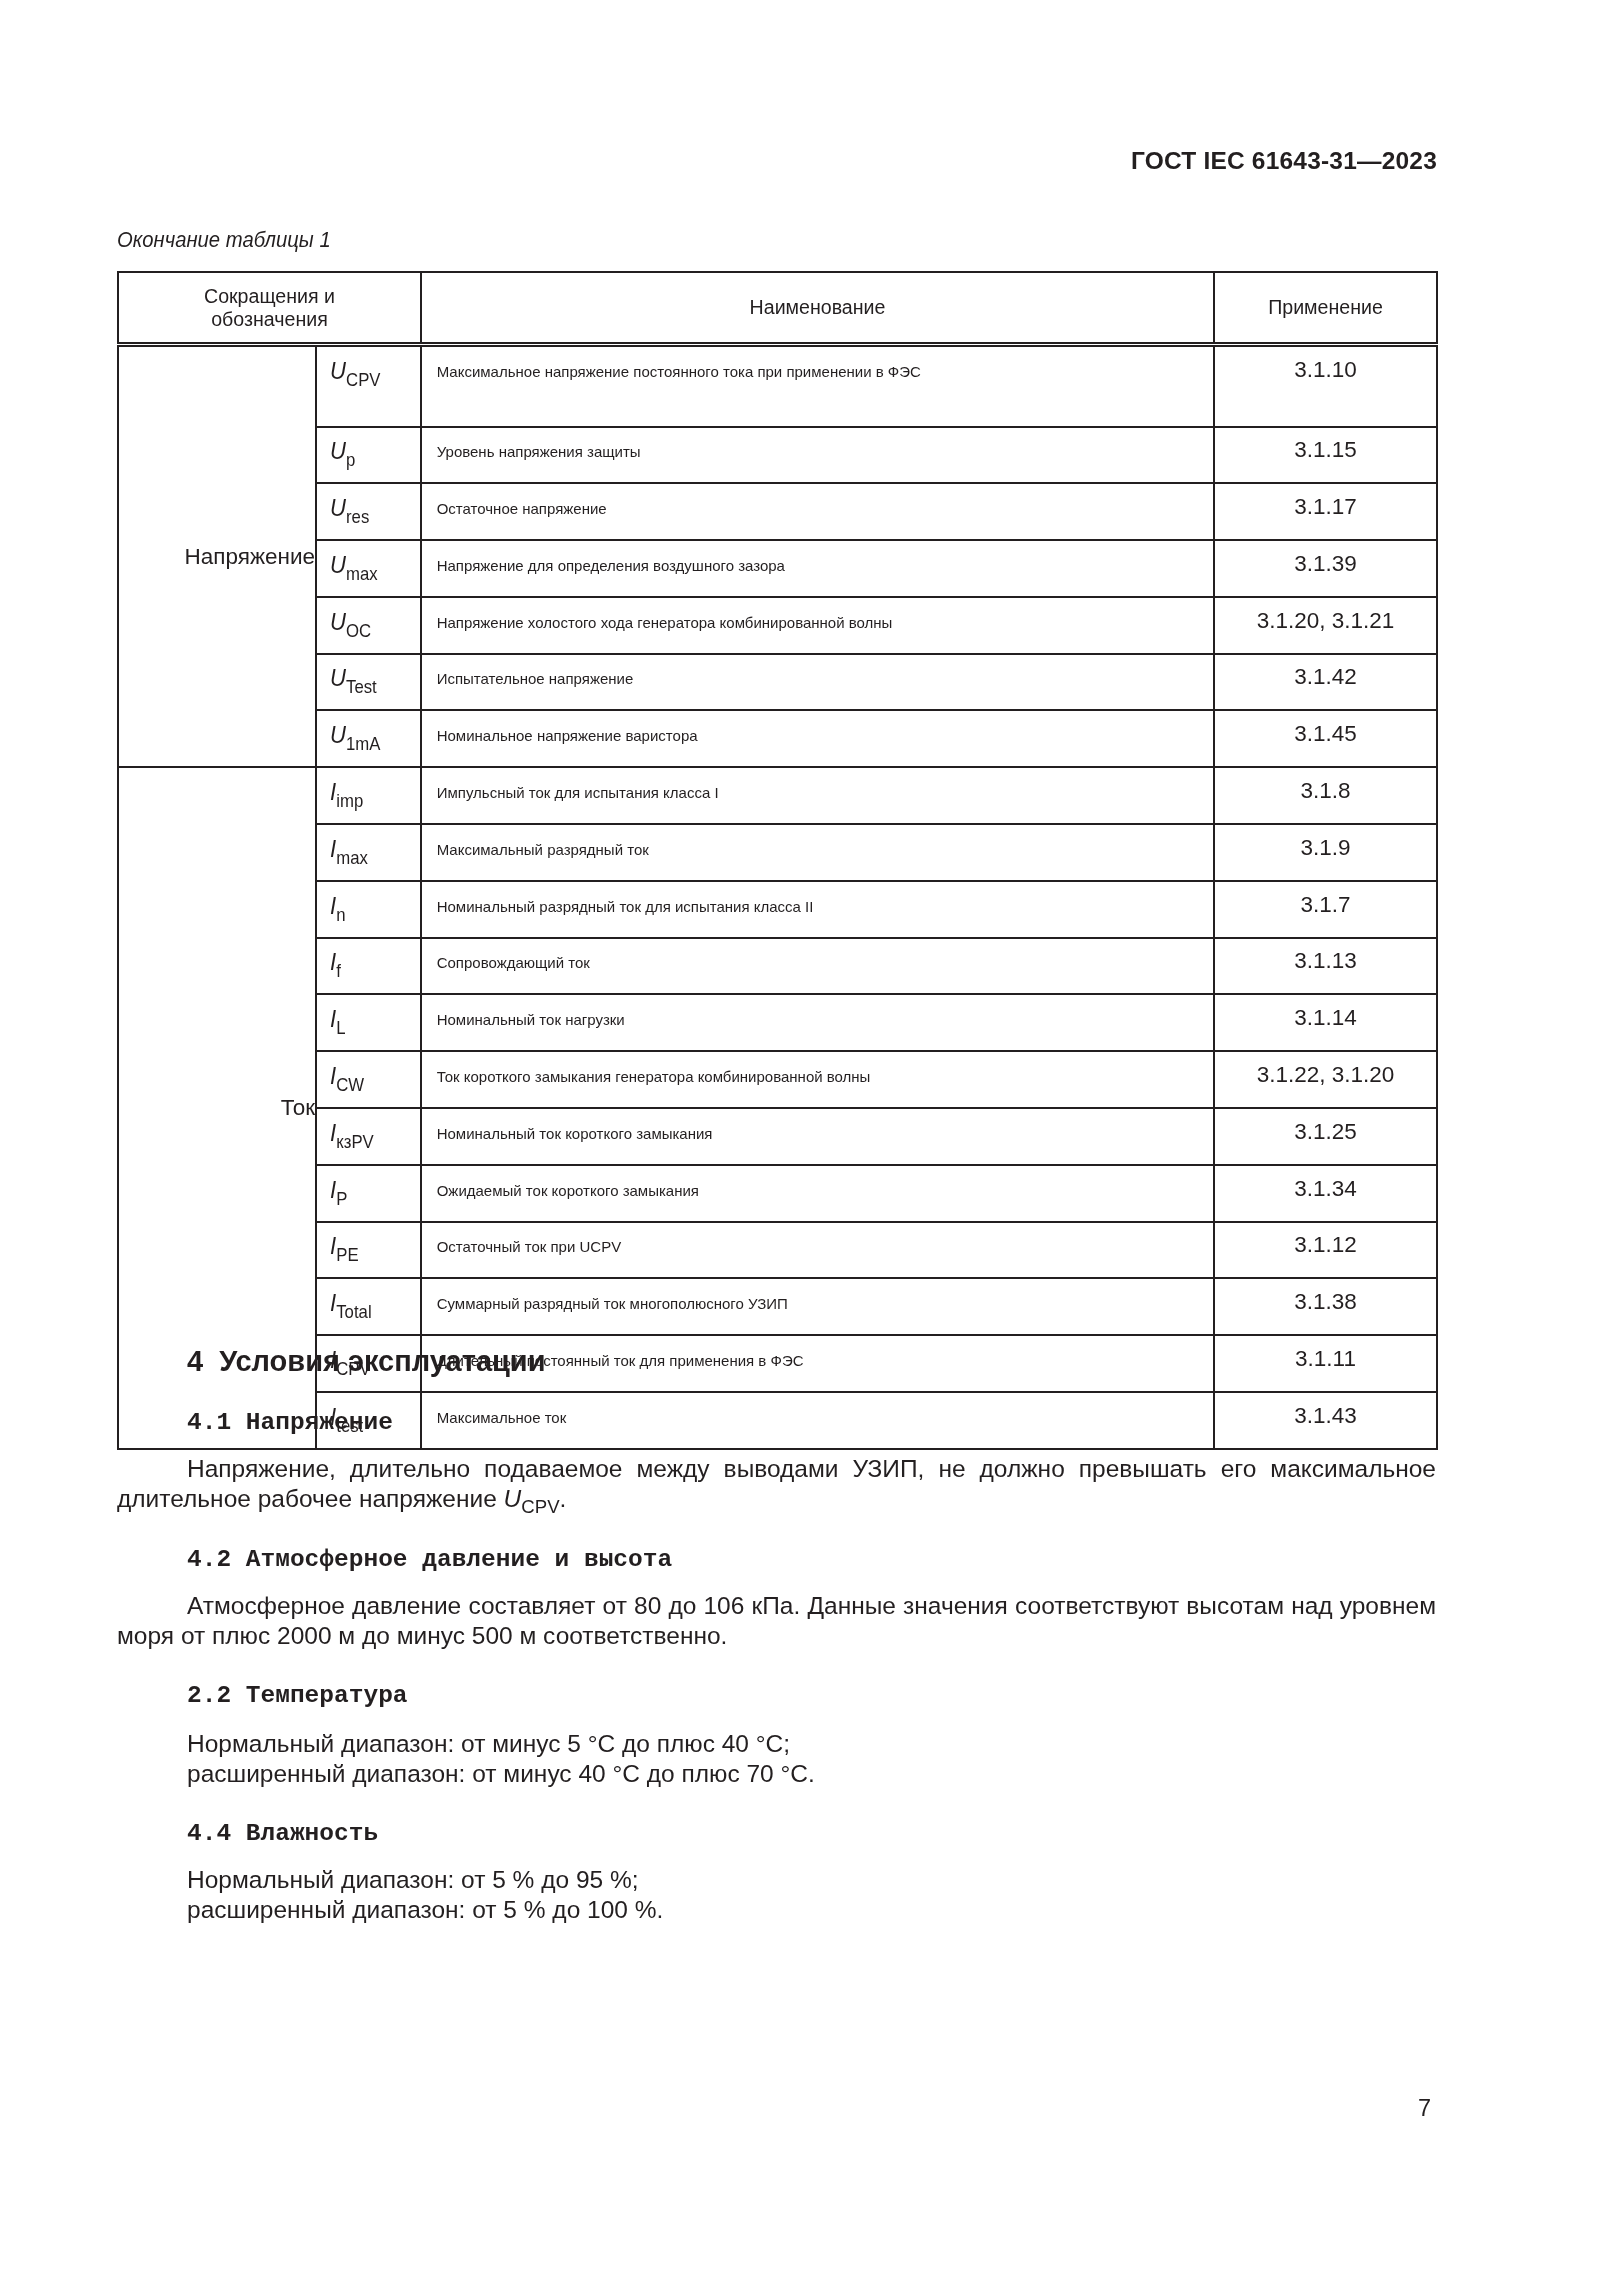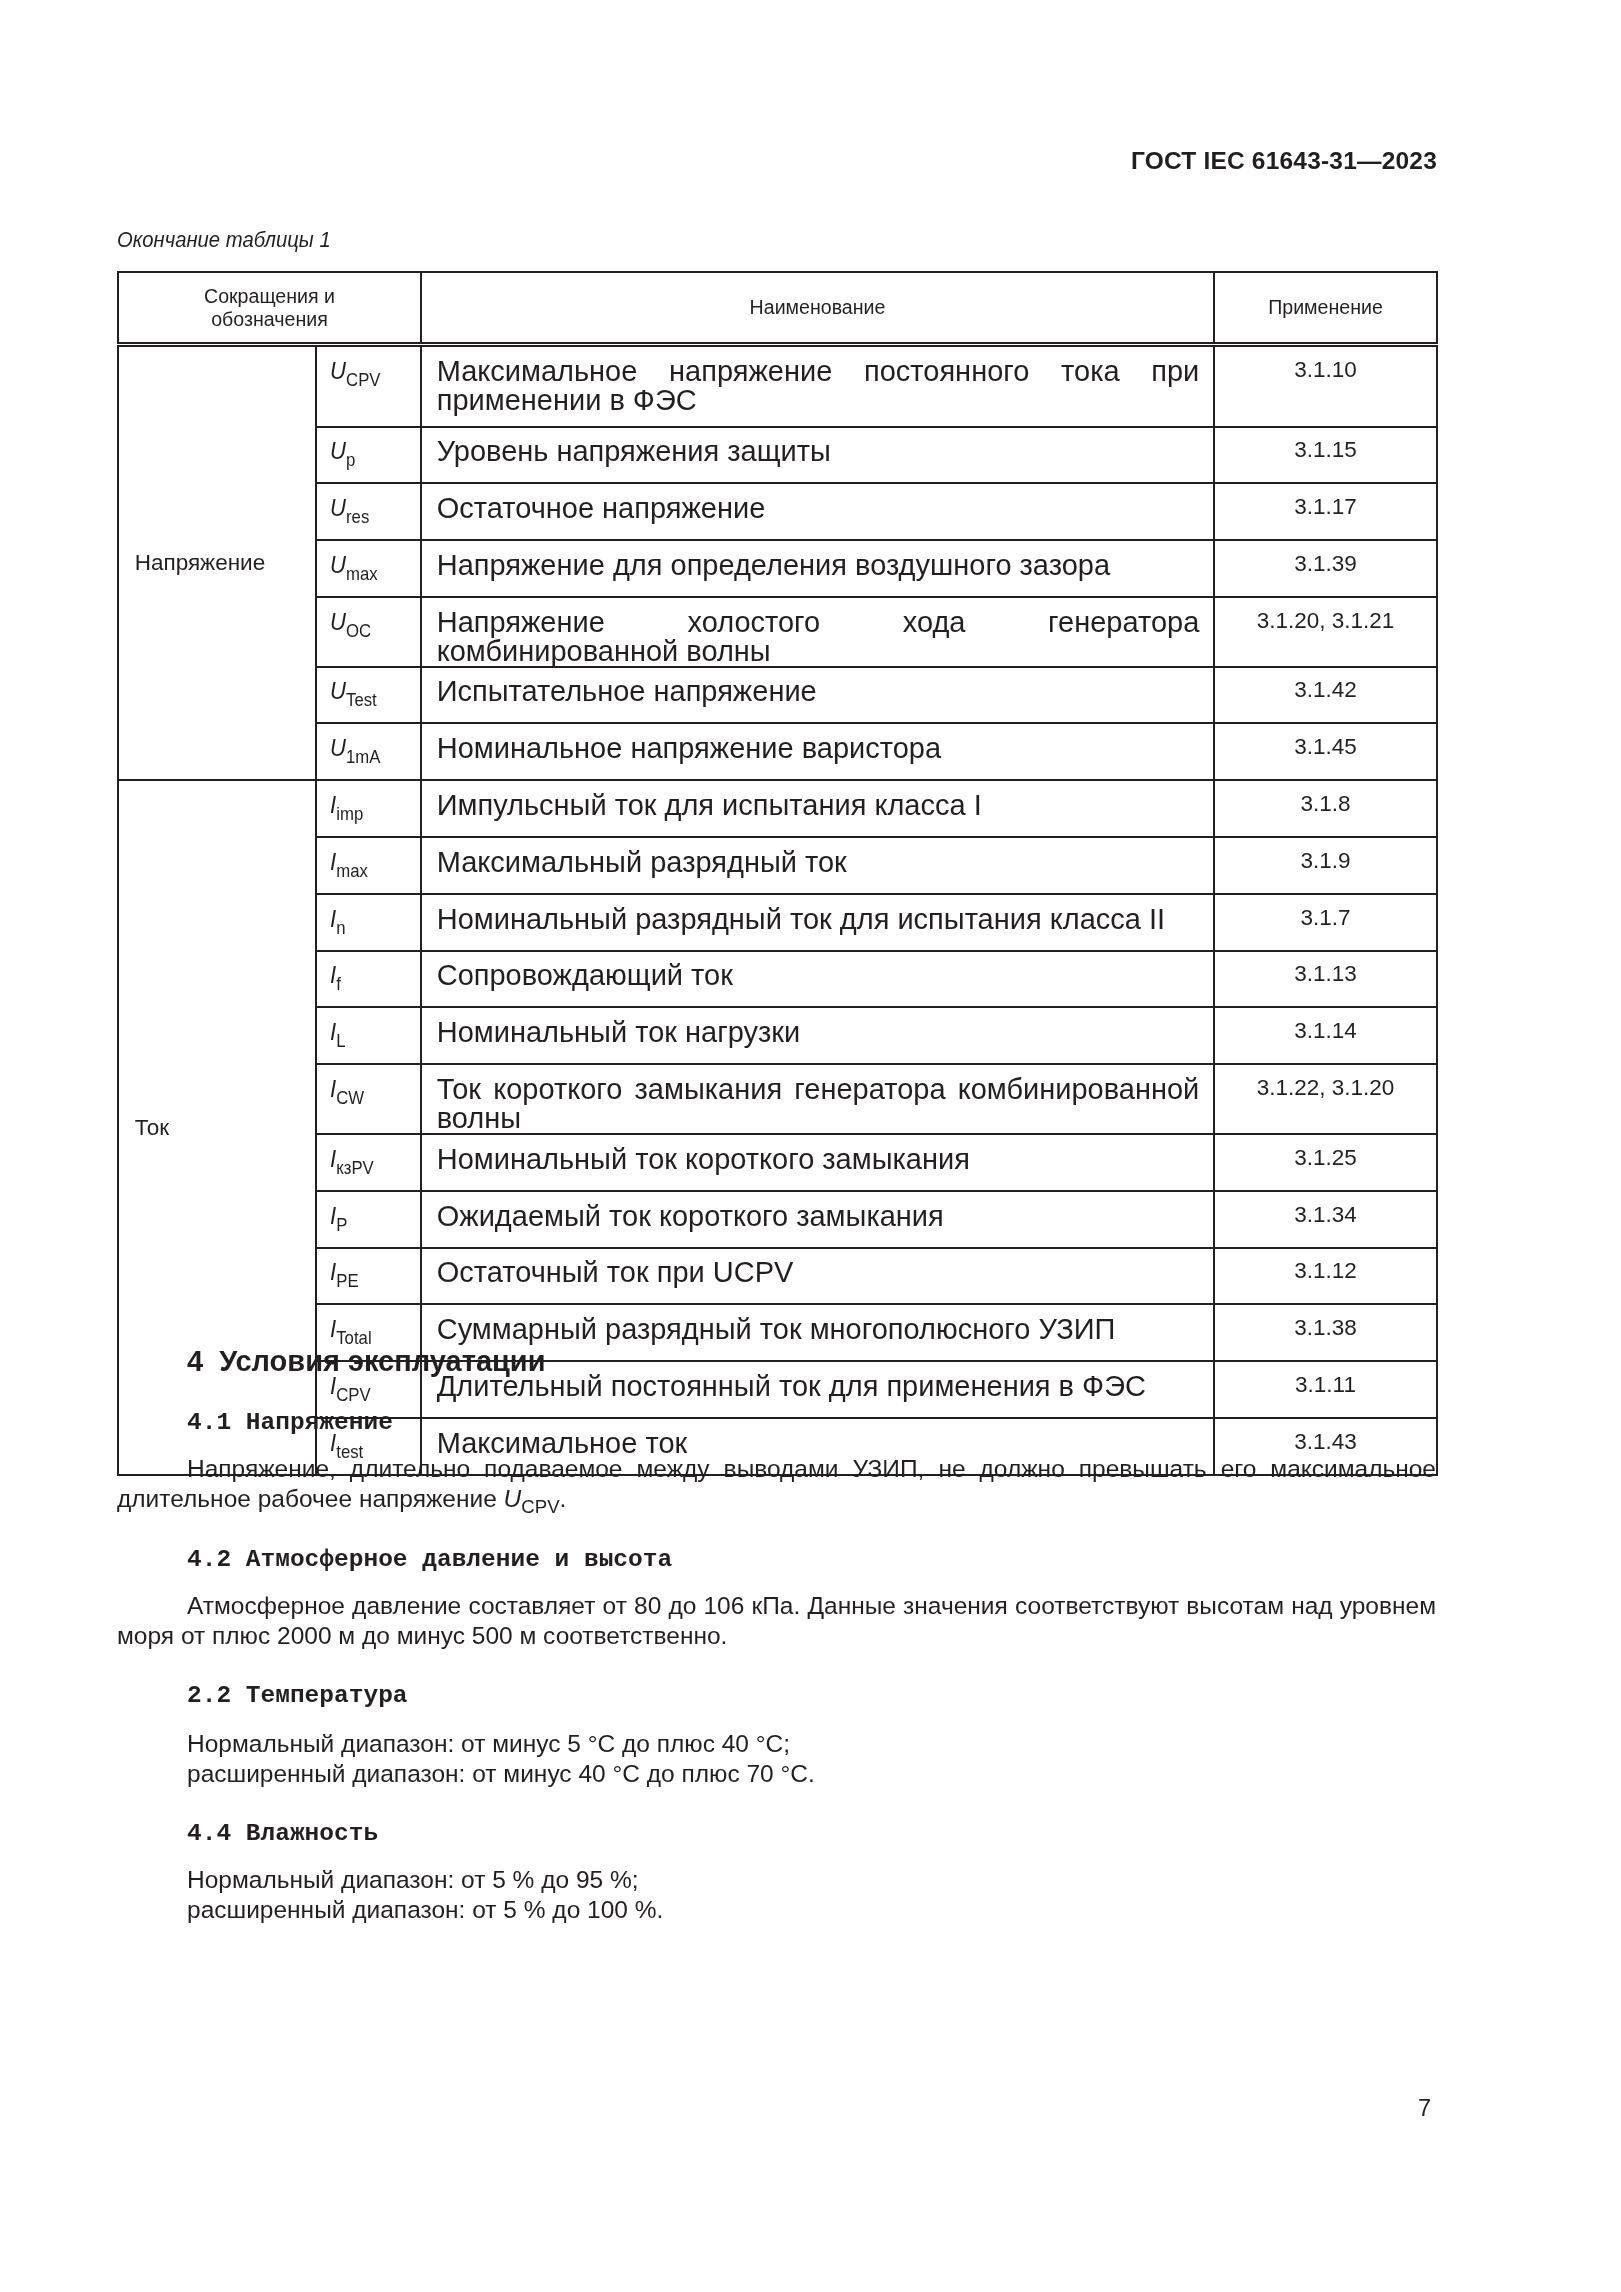--- a/index.html
+++ b/index.html
@@ -31,31 +31,31 @@
     padding: 0;
   }
   table.terms th {
     font-weight: normal; font-size: 19.6px; height: 69px;
     text-align: center; vertical-align: middle;
     line-height: 22.5px;
     border-bottom: 5.9px double #231f20;
   }
   table.terms td { height: 45px; vertical-align: top; }
   table.terms td.group {
-    vertical-align: middle; padding-left: 15.7px; font-size: 22.5px;
+    vertical-align: middle; padding-left: 15.7px; font-size: 22.5px; text-align: right;
   }
   table.terms td.sym {
     padding: 9.8px 0 0 14.7px; font-style: italic; font-size: 24.5px;
     transform: scaleX(0.9); transform-origin: left;
   }
   table.terms td.sym sub {
     font-style: normal; font-size: 18.6px; vertical-align: -6.9px;
   }
   table.terms td.name {
-    padding: 9.8px 13.7px 0 14.7px; font-size: 29px; line-height: 29px;
+    padding: 9.8px 13.7px 0 14.7px; font-size: 15px; line-height: 29px;
     text-align: justify;
   }
   table.terms td.ref {
     text-align: center; padding-top: 9.8px; font-size: 22.5px;
   }
   .section {
     position: absolute; left: 117px; width: 1319px; font-size: 24.5px;
   }
   .h1 { font-weight: bold; font-size: 29px; padding-left: 70px; }
   .h2 { font-weight: bold; font-size: 24.5px; padding-left: 70px; font-family: Liberation Mono, monospace; }

